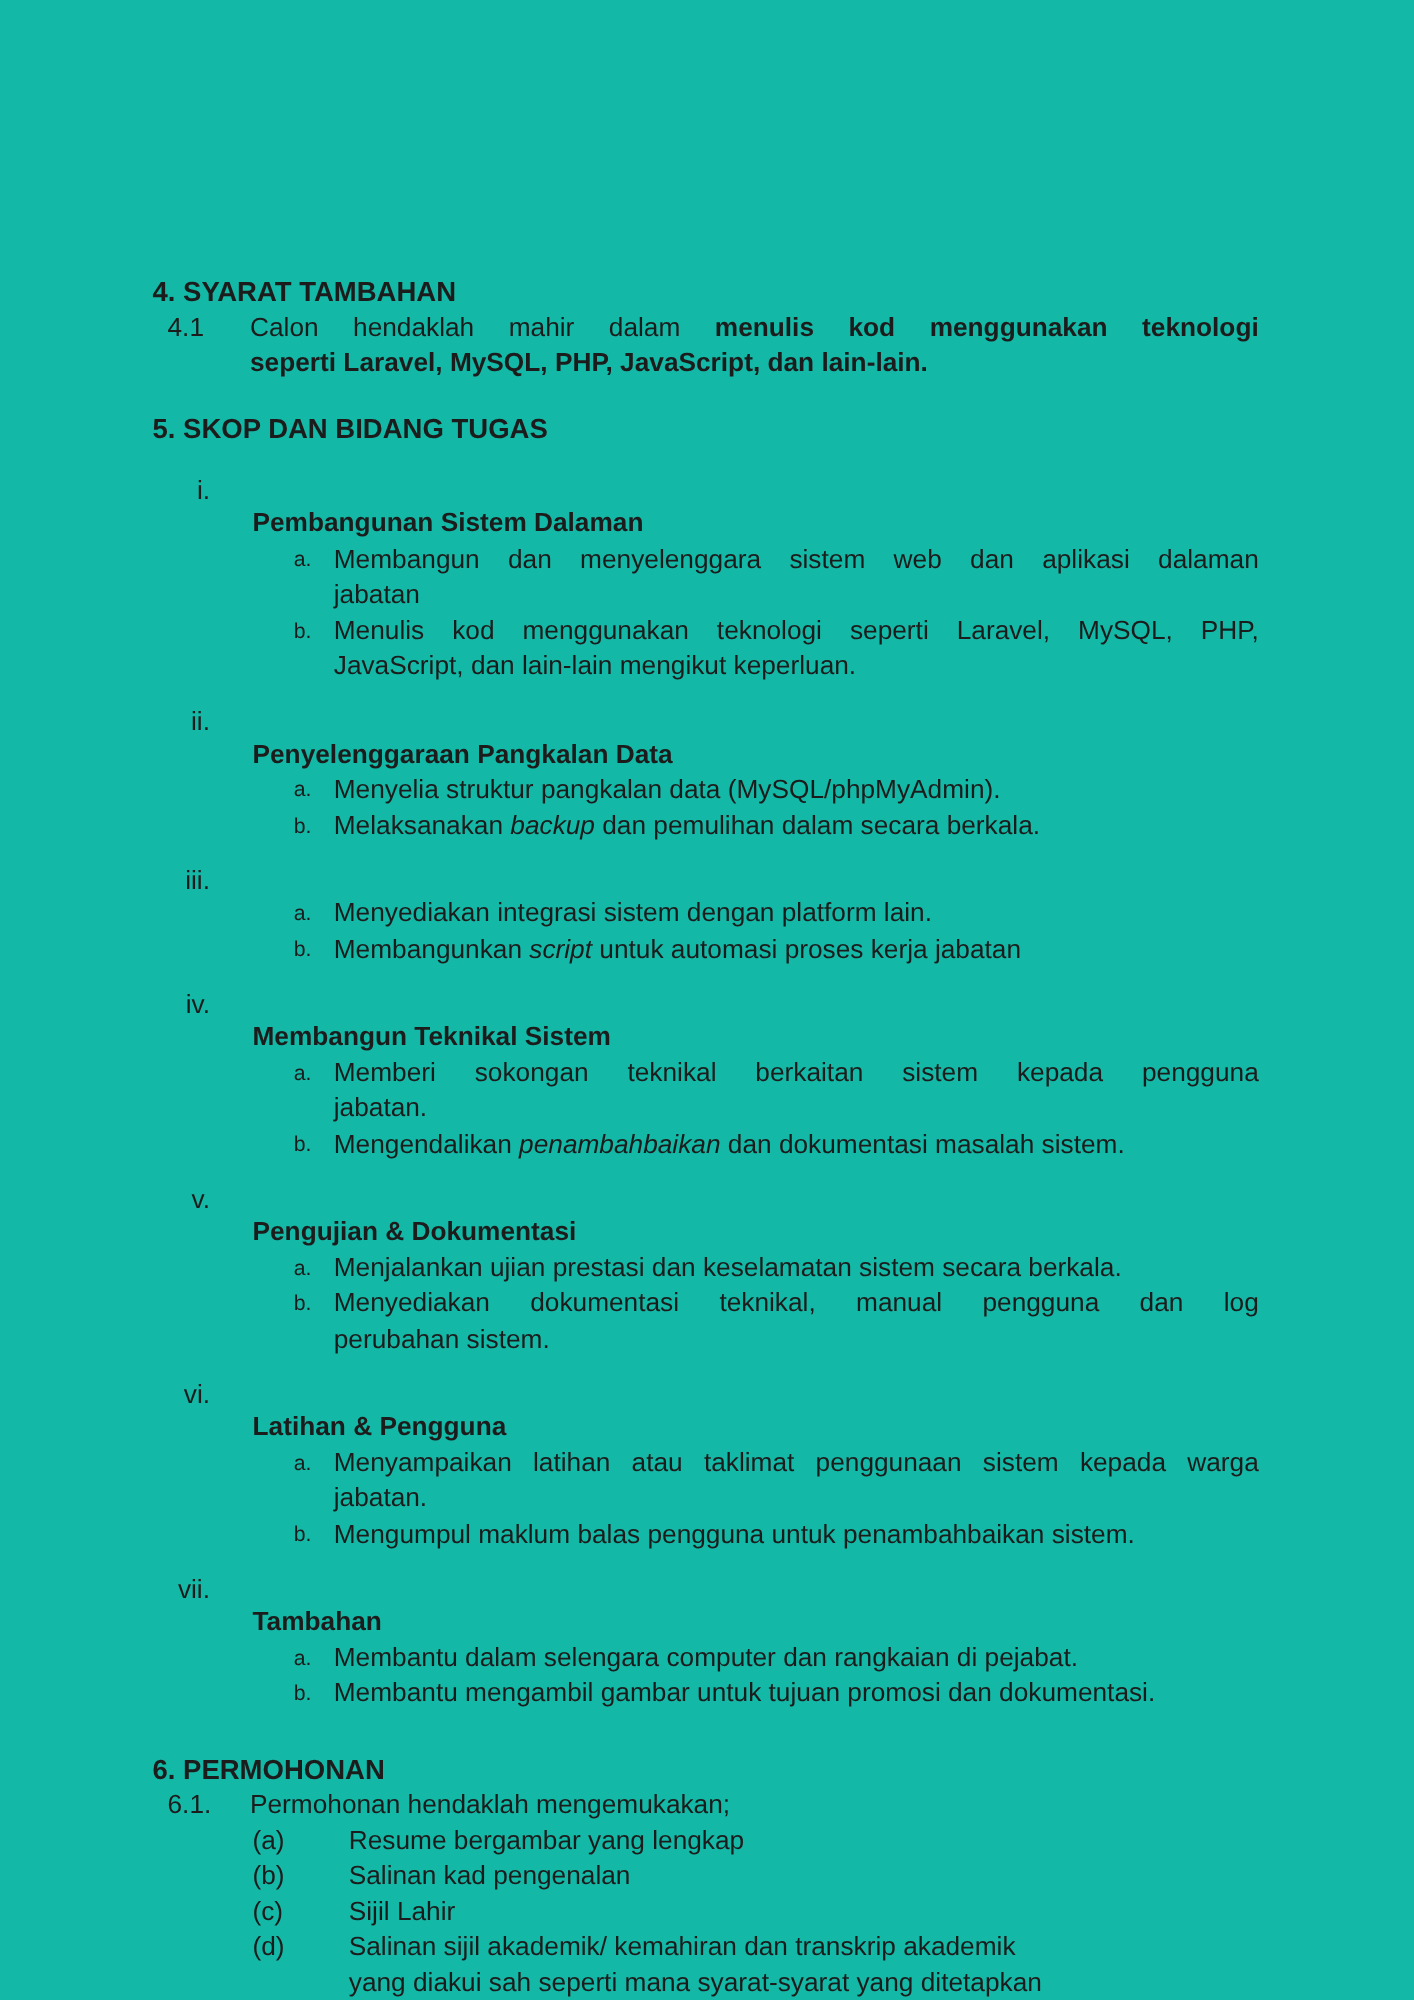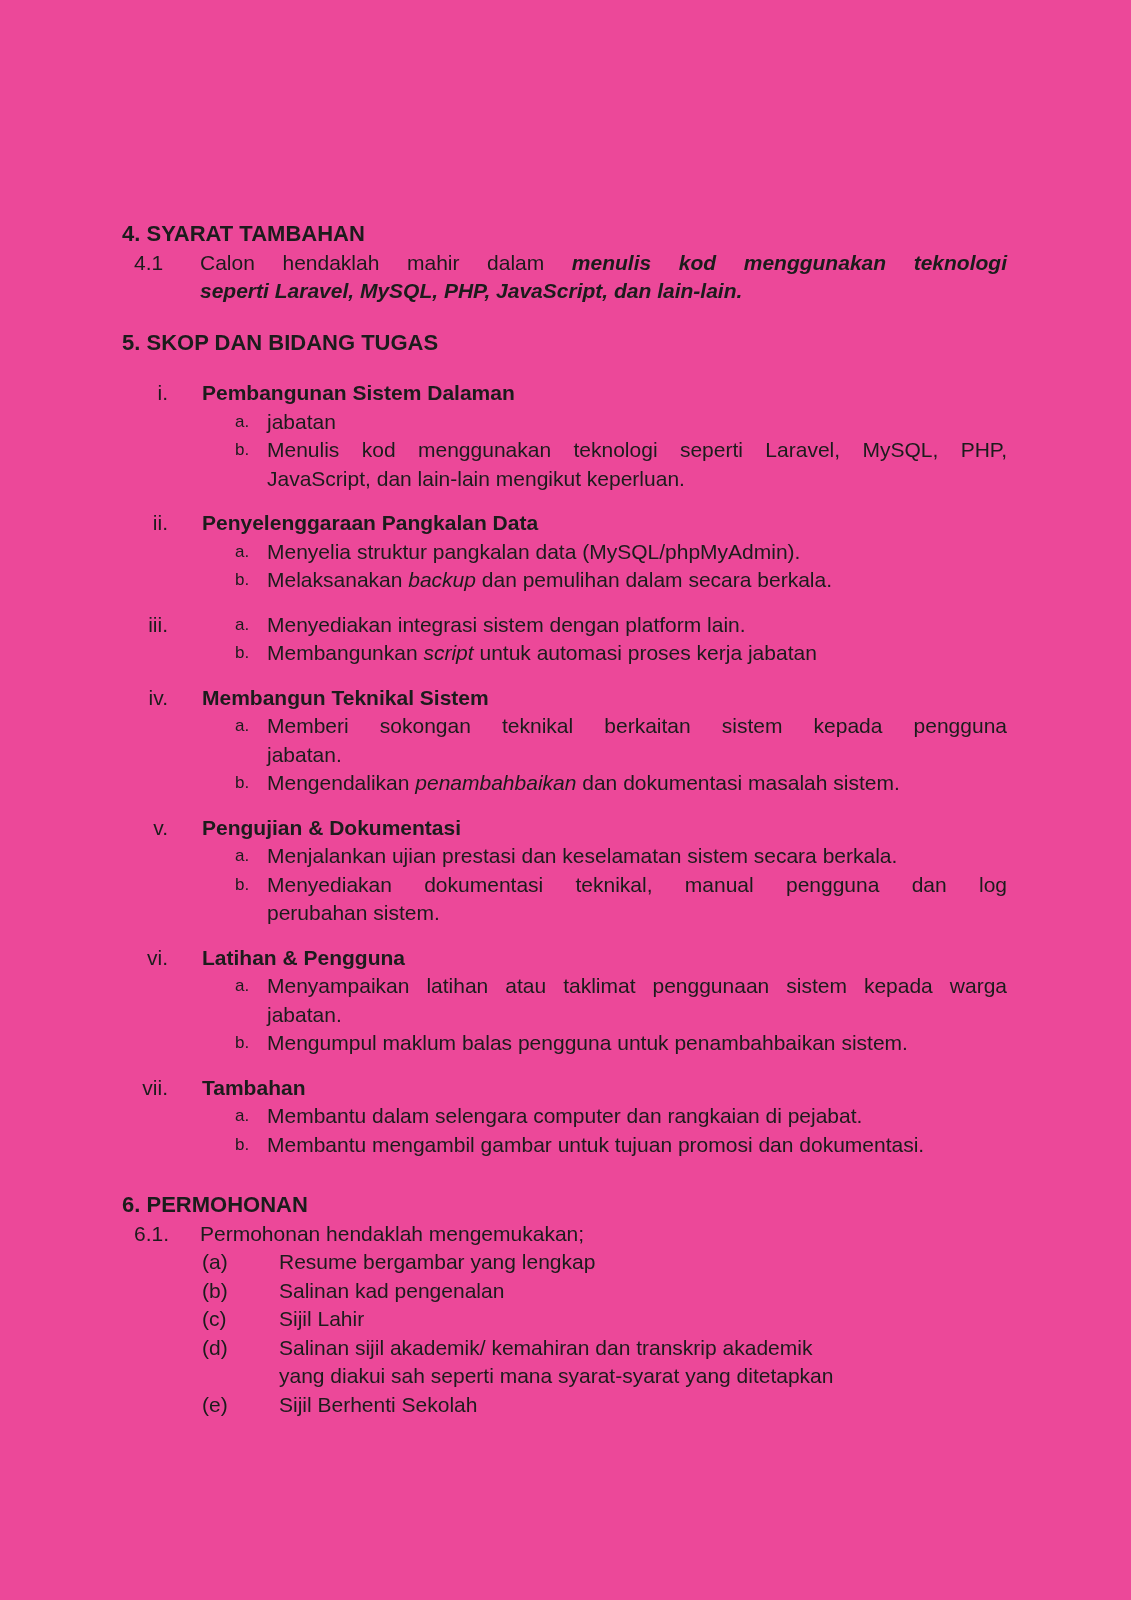--- a/index.html
+++ b/index.html
@@ -1,49 +1,49 @@
 <!DOCTYPE html>
 <html><head>
 <meta charset="utf-8">
 <style>
   html, body { margin: 0; padding: 0; background: #e8e8e8; }
   .page {
     position: relative;
     width: 1131px;
     height: 1600px;
     margin: 0 auto;
-    background: #ec4899;
+    background: #14b8a6;
     box-sizing: border-box;
     padding: 220px 124px 0 122px;
     font-family: "Liberation Sans", sans-serif;
     font-size: 21px;
     line-height: 28.5px;
     color: #1c1c1c;
     overflow: hidden;
   }
   .heading { font-weight: bold; font-size: 22px; }
   .h5 { margin-top: 23px; }
   .h6 { margin-top: 32px; }
 
   
   .numitem { display: flex; }
   .numitem .num { width: 78px; padding-left: 12px; box-sizing: border-box; flex-shrink: 0; }
   .numitem .nbody { flex: 1; }
 
-  .b { font-weight: bold; font-style: italic; }
+  .b { font-weight: bold; }
 
   
   .jl { text-align: justify; }
   .jl.stretch { text-align-last: justify; }
 
   
   .roman { display: flex; margin-top: 16px; }
   .roman.first { margin-top: 22px; }
   .rnum { width: 46px; flex-shrink: 0; text-align: right; }
-  .rbody { flex: 1; margin-left: 34px; }
+  .rbody { flex: 1; margin-left: 34px; margin-top: 26px; }
   .rtitle { font-weight: bold; }
   .sub { display: flex; padding-left: 33px; }
   .smark { width: 32px; flex-shrink: 0; font-size: 17px; line-height: 28.5px; }
   .stext { flex: 1; }
 
   
   .letter { display: flex; margin-left: 2px; }
   .lmark { width: 77px; flex-shrink: 0; }
   .ltext { white-space: pre-line; }
 </style>
@@ -63,20 +63,21 @@
 
   <div class="heading h5">5. SKOP DAN BIDANG TUGAS</div>
 
   <section class="roman first">
     <div class="rnum">i.</div>
     <div class="rbody">
       <div class="rtitle">Pembangunan Sistem Dalaman</div>
       <div class="sub">
         <div class="smark">a.</div>
         <div class="stext">
+          <div class="jl stretch"><span>Membangun dan menyelenggara sistem web dan aplikasi dalaman</span><i></i><span></span></div>
           <div class="jl"><span>jabatan</span><i></i><span></span></div>
         </div>
       </div>
       <div class="sub">
         <div class="smark">b.</div>
         <div class="stext">
           <div class="jl stretch"><span>Menulis kod menggunakan teknologi seperti Laravel, MySQL, PHP,</span><i></i><span></span></div>
           <div class="jl"><span>JavaScript, dan lain-lain mengikut keperluan.</span><i></i><span></span></div>
         </div>
       </div>

